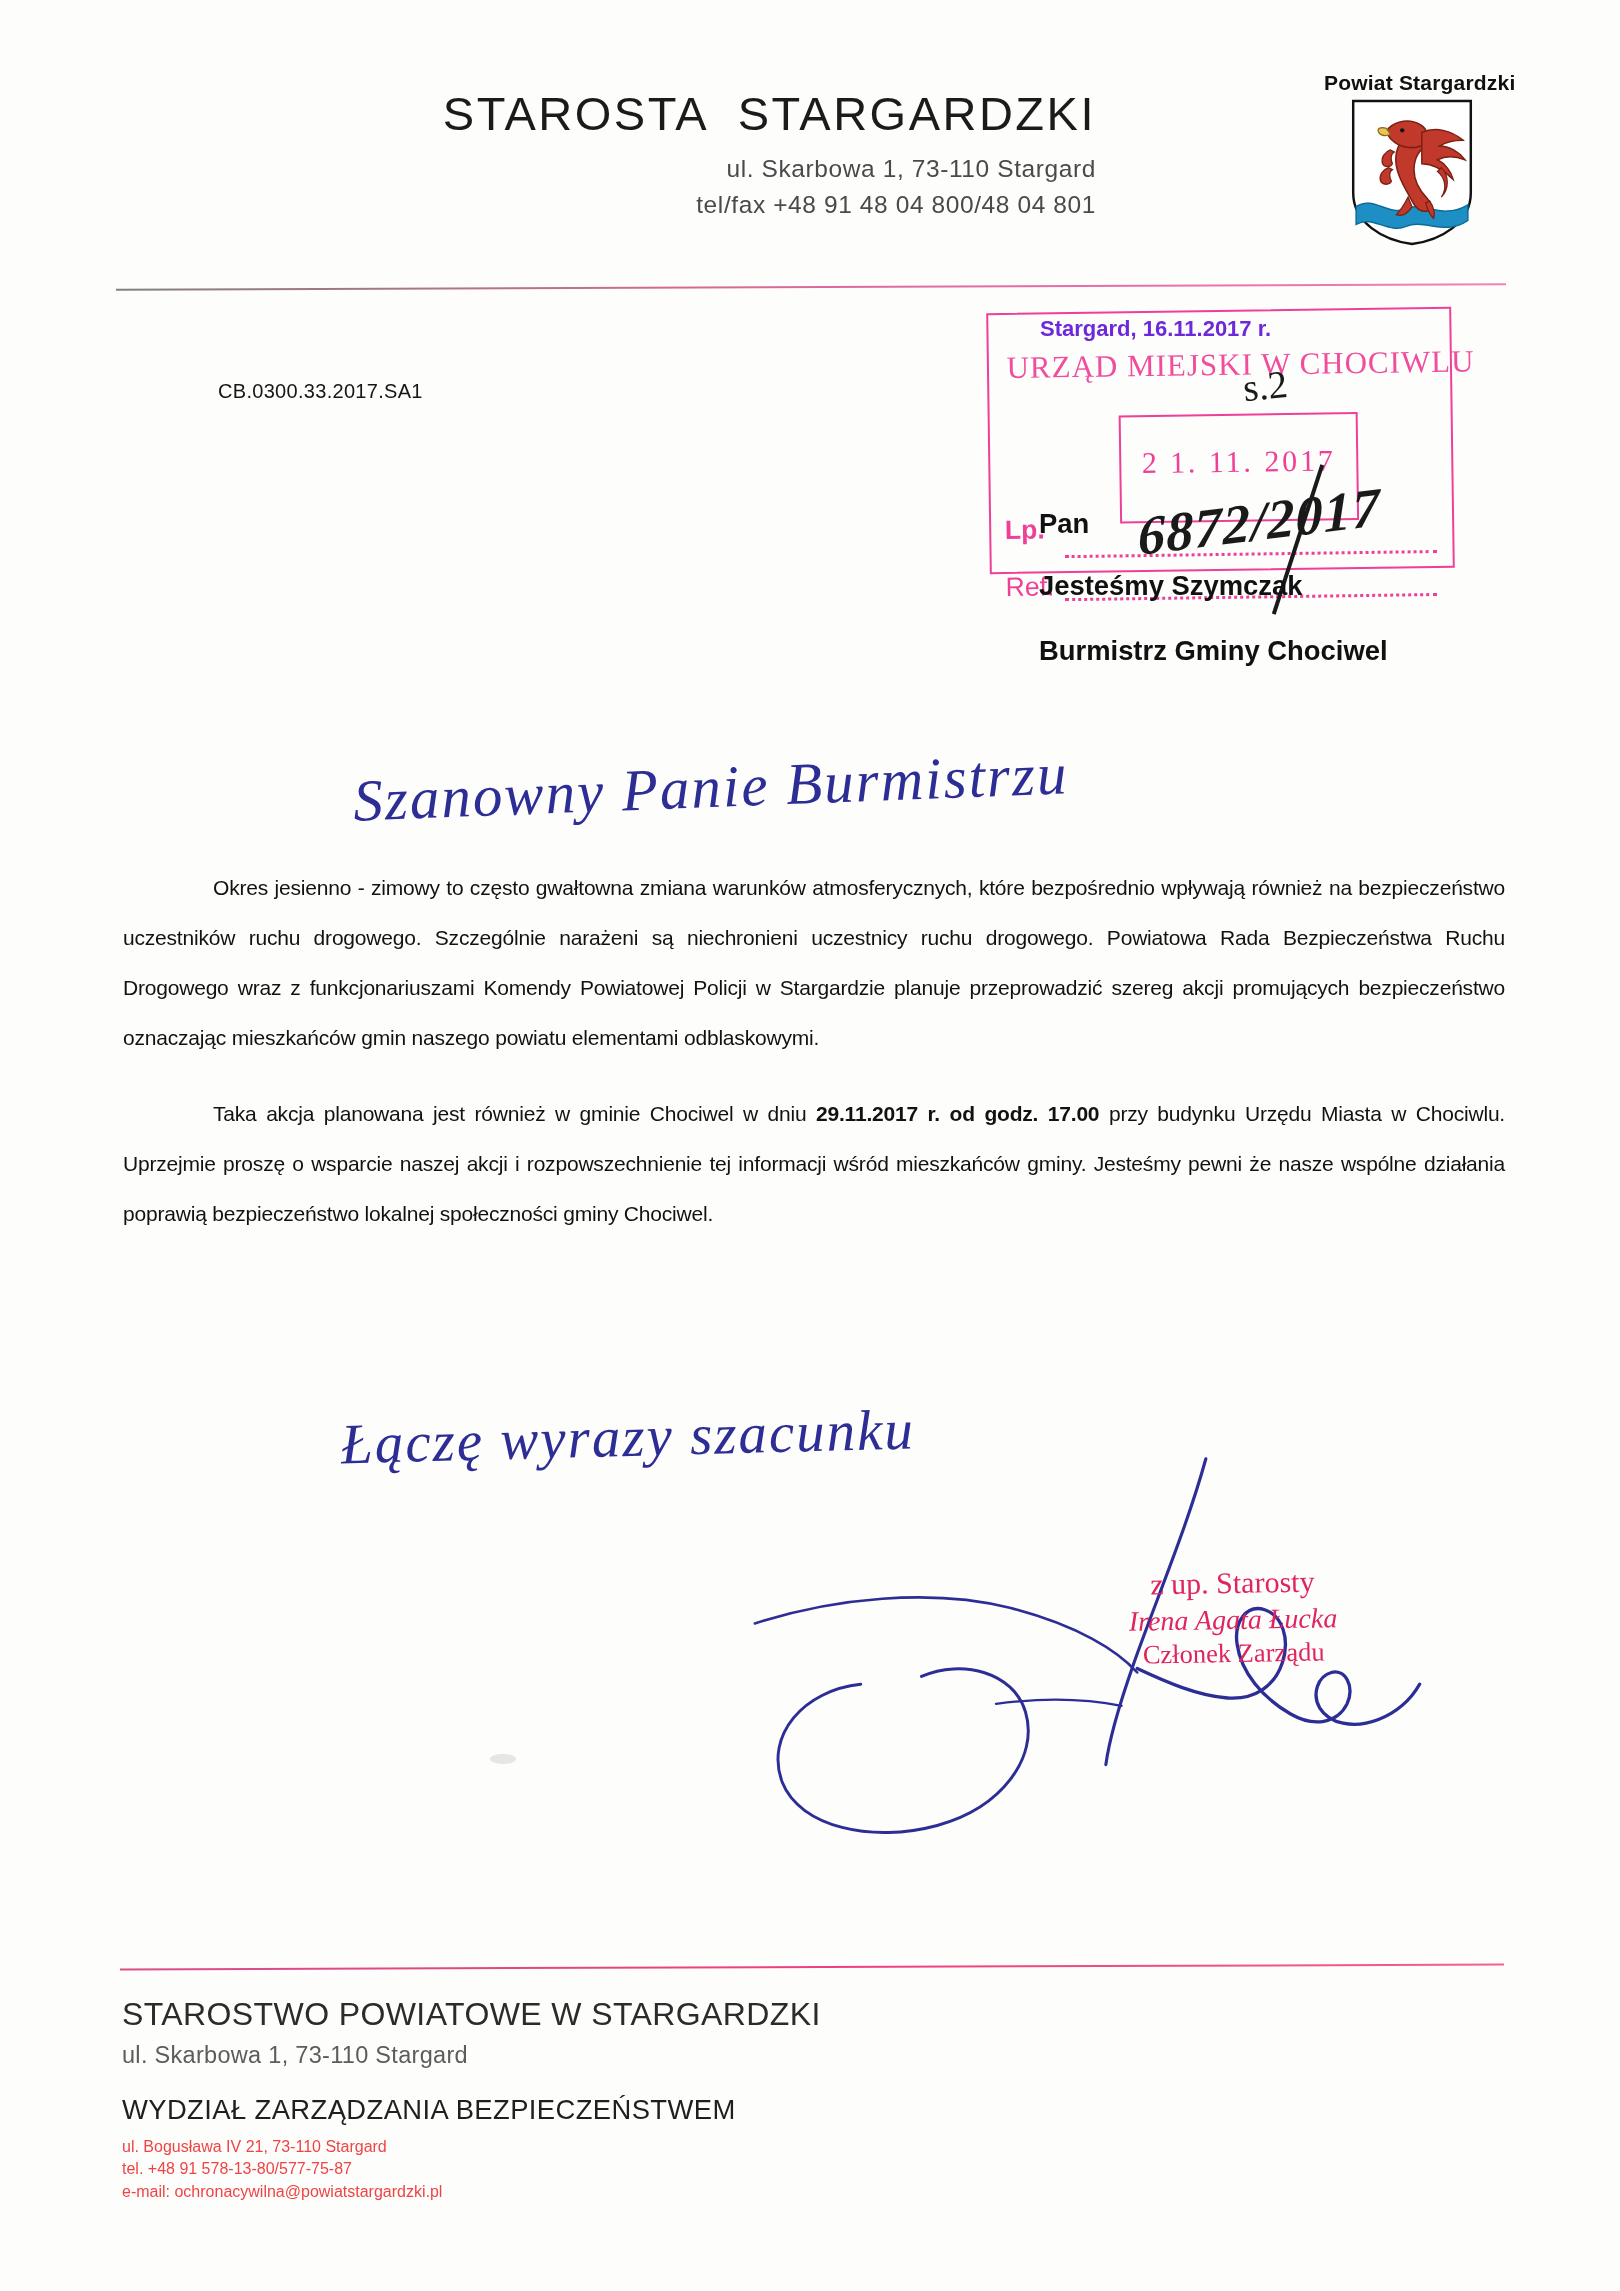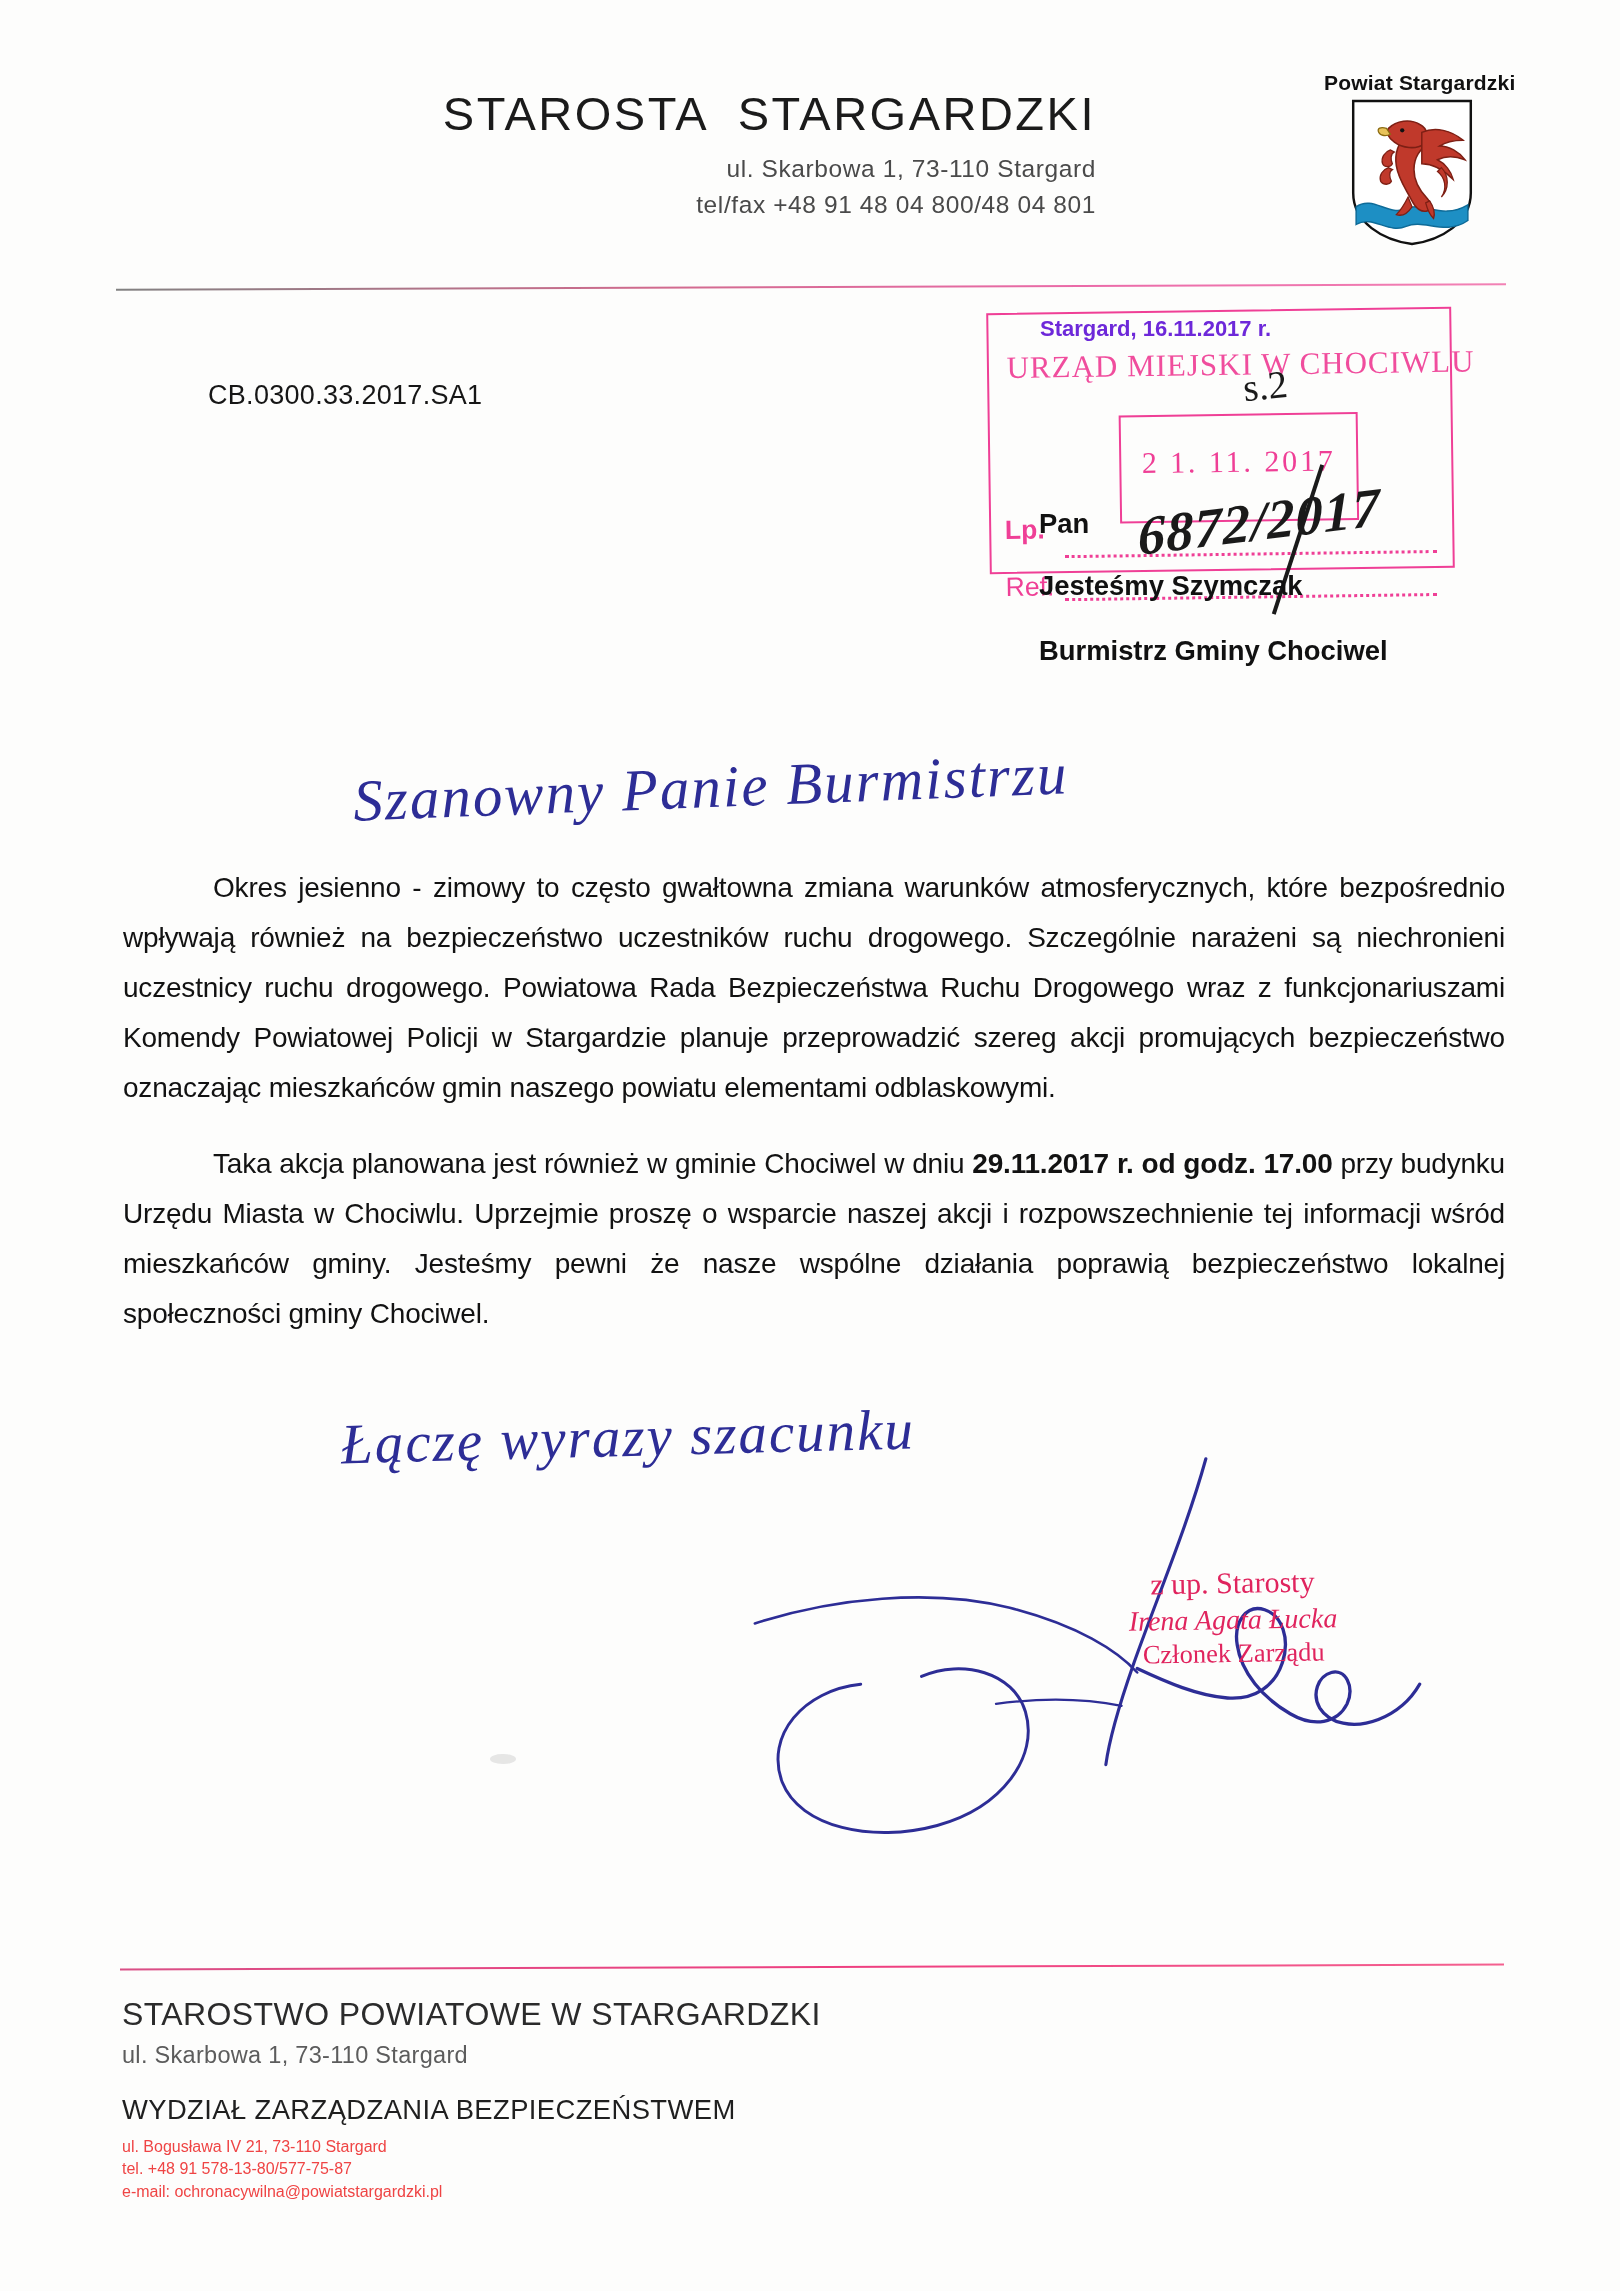--- a/index.html
+++ b/index.html
@@ -79,23 +79,23 @@
     top: 1966px;
     width: 1384px;
     height: 2px;
     background: linear-gradient(90deg, #d94f86 0%, #ef3f80 55%, #f4608f 100%);
     transform: rotate(-0.2deg);
   }
 
   
   .refno {
     position: absolute;
-    left: 208px;
+    left: 218px;
     top: 380px;
-    font-size: 27px;
+    font-size: 20px;
     letter-spacing: 0.3px;
     color: #161616;
     text-align: right;
   }
 
   
   .placedate {
     position: absolute;
     left: 1040px;
     top: 316px;
@@ -218,21 +218,21 @@
     letter-spacing: 2px;
     white-space: nowrap;
   }
 
   
   .body-text {
     position: absolute;
     left: 123px;
     top: 863px;
     width: 1382px;
-    font-size: 28px;
+    font-size: 21px;
     line-height: 50px;
     text-align: justify;
     color: #121212;
     letter-spacing: -0.2px;
   }
   .body-text p { margin: 0 0 25.5px 0; text-indent: 90px; }
   .body-text p:last-child { margin-bottom: 0; }
   .body-text b { font-weight: bold; }
 
   

